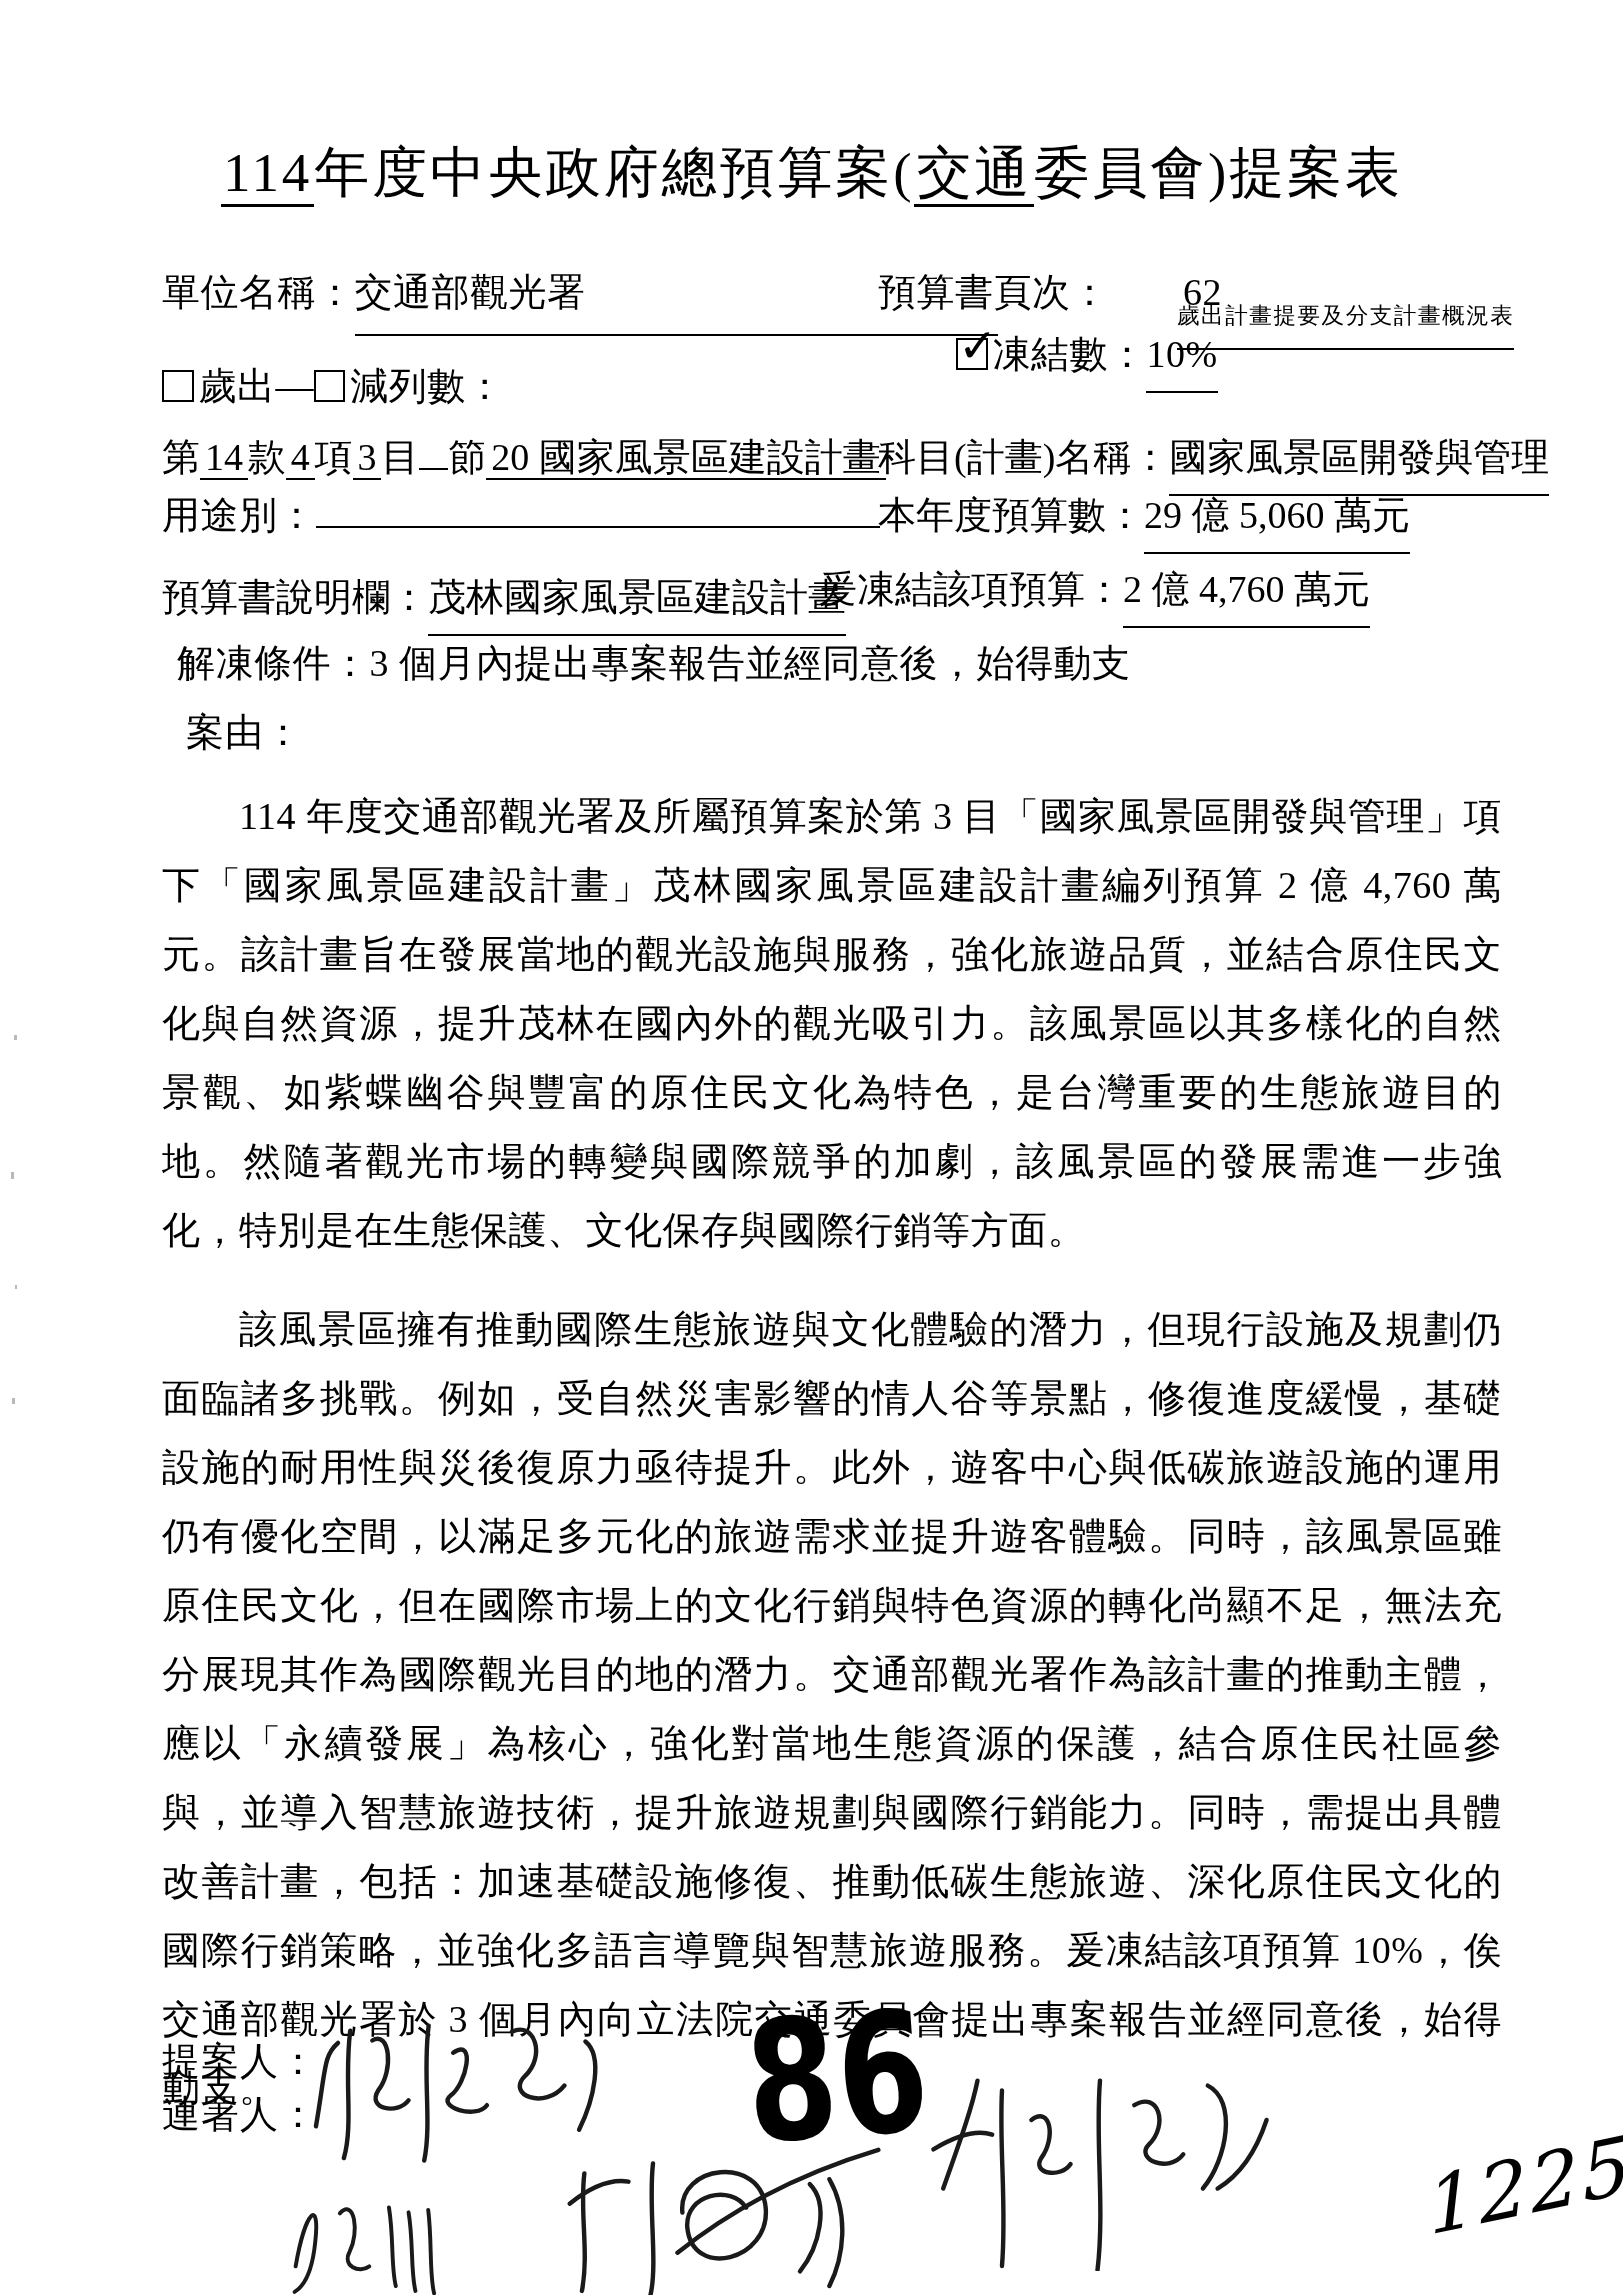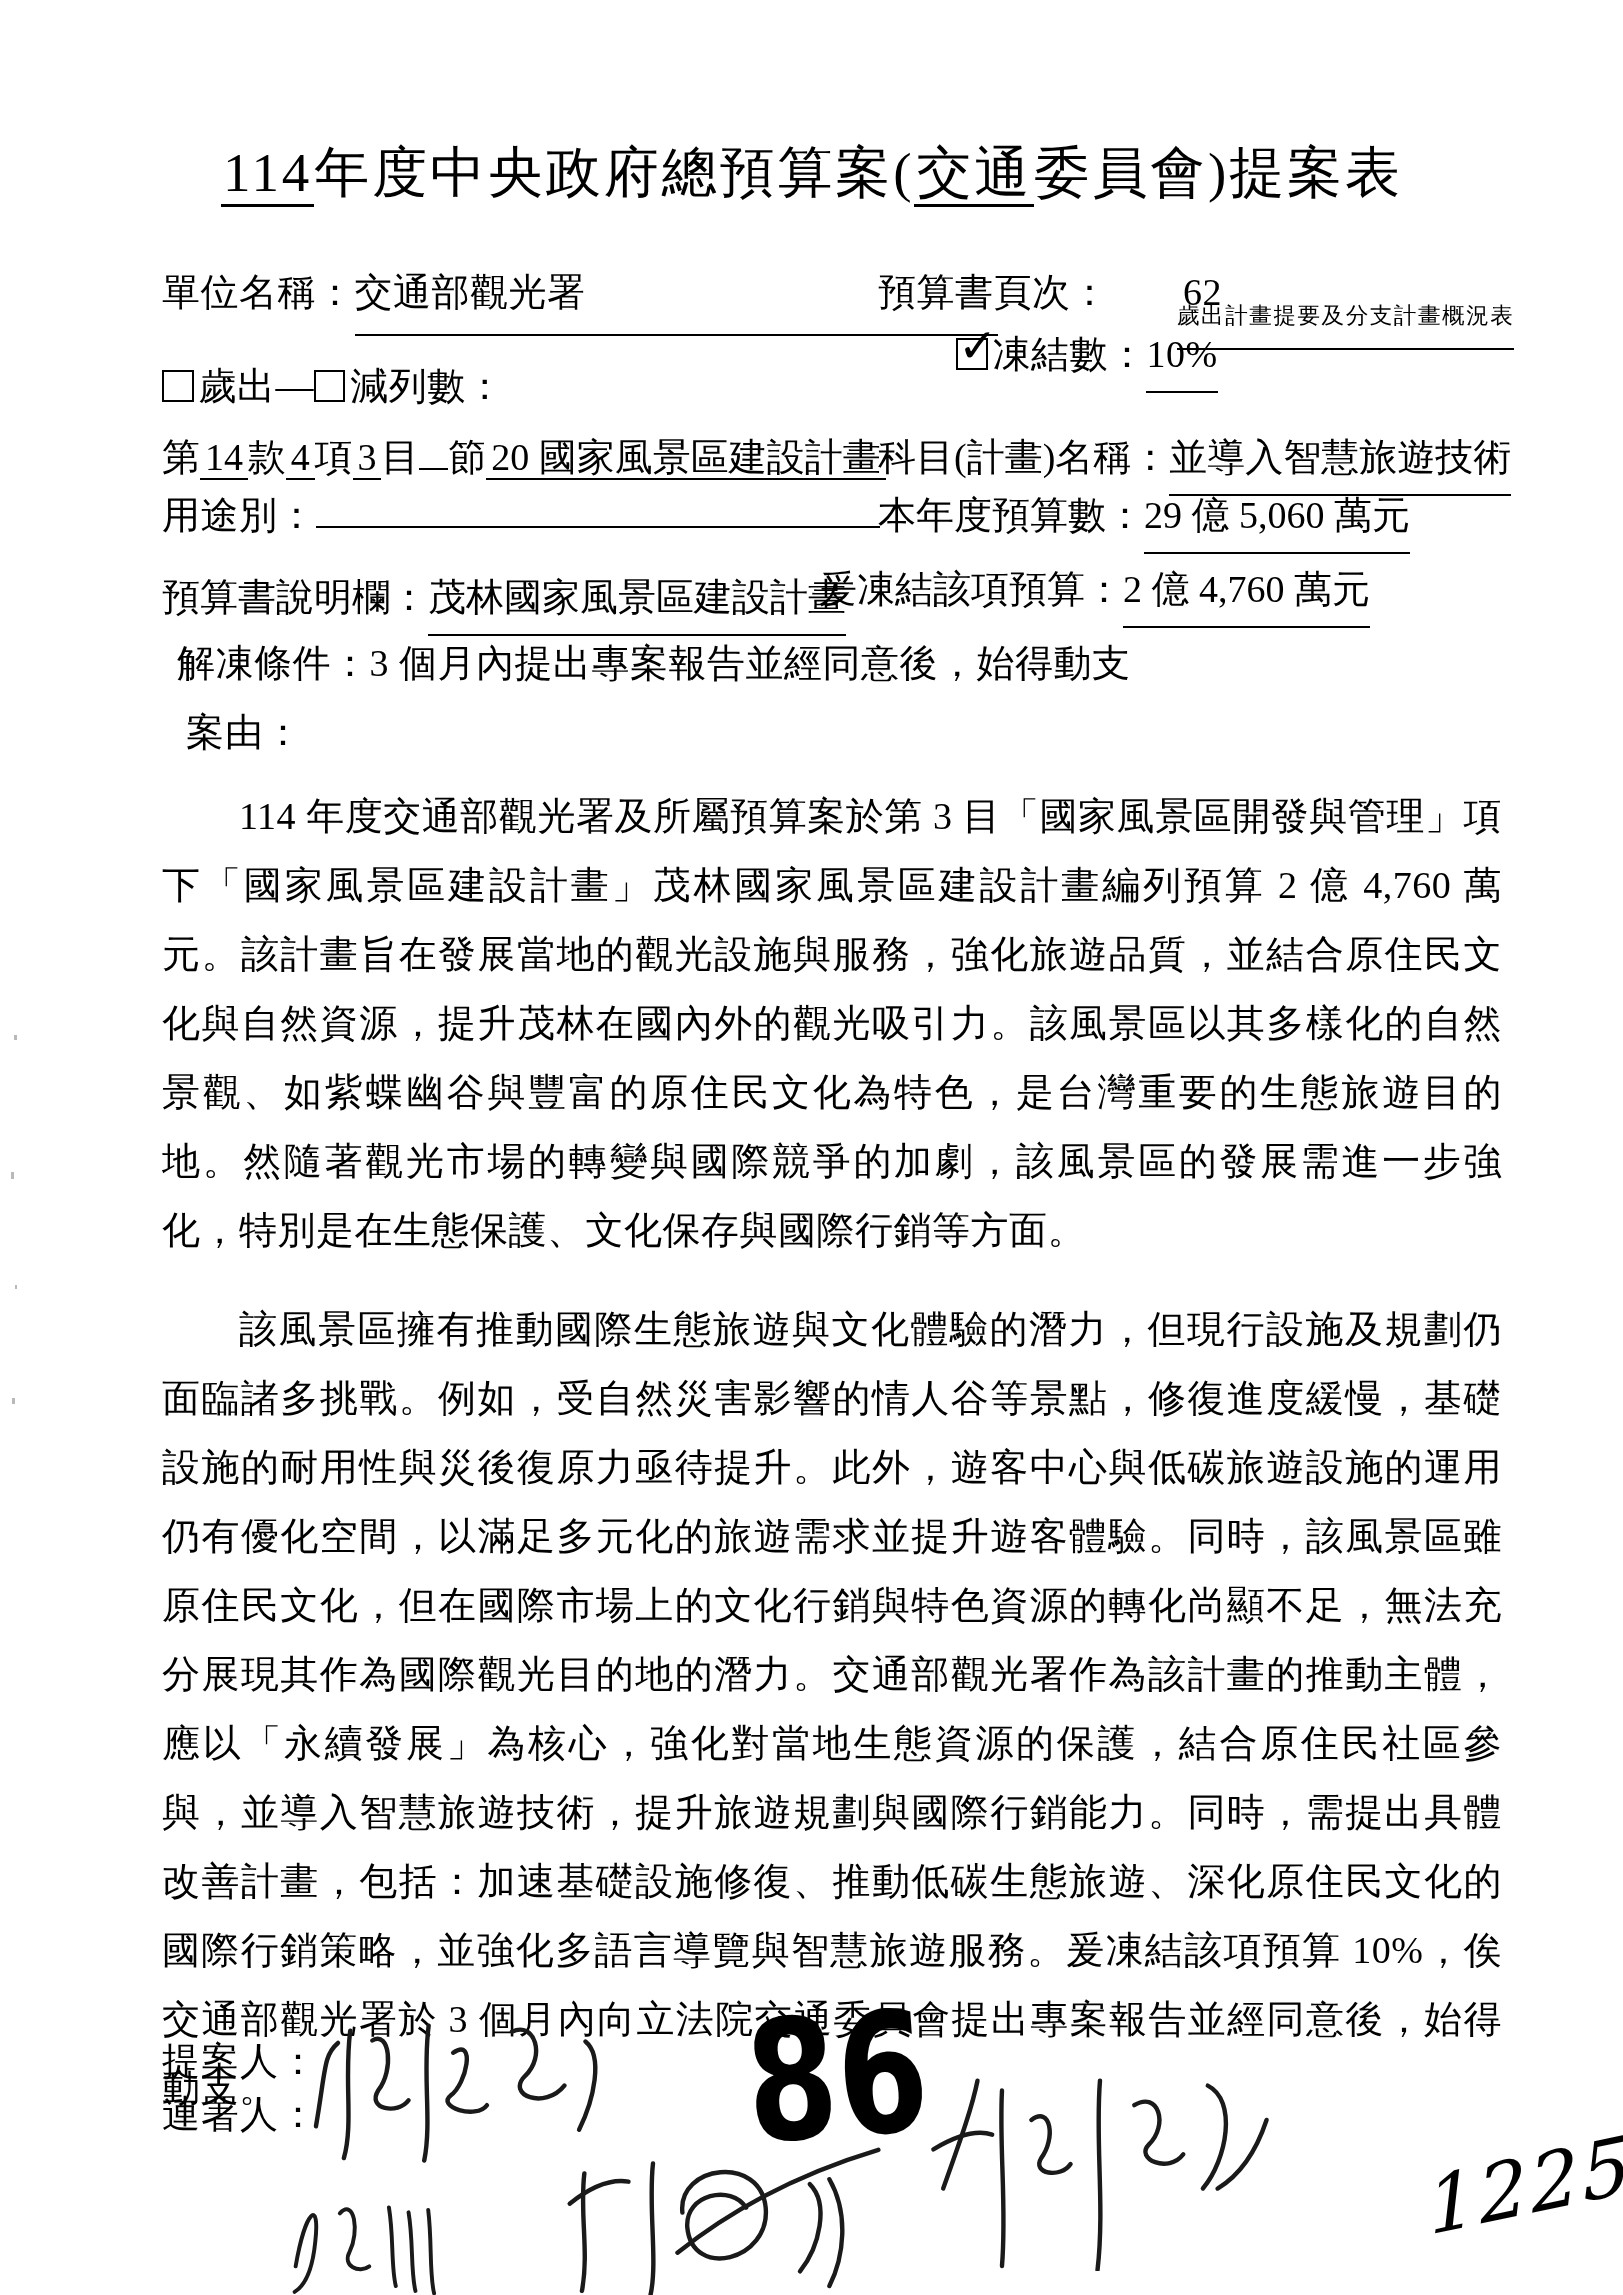--- a/index.html
+++ b/index.html
@@ -73,21 +73,21 @@
   <span class="cbox"></span><span>歲出</span><span>—</span><span class="cbox"></span><span>減列數：</span>
 </div>
 <div class="abs frow" style="top:329px;left:956px;">
   <span class="cbox"><span class="checkmark">✓</span></span><span>凍結數：</span><span class="u">10%</span>
 </div>
 
 <div class="abs frow" style="top:432px;left:162px;letter-spacing:0;">
   <span>第</span><span class="u num-sp">14</span><span>款</span><span class="u num-sp">4</span><span>項</span><span class="u num-sp">3</span><span>目</span><span class="u blank-short"></span><span>節</span><span class="u num-sp">20 國家風景區建設計畫</span>
 </div>
 <div class="abs frow" style="top:432px;left:878px;letter-spacing:0;">
-  <span>科目(計畫)名稱：</span><span class="u">並導入智慧旅遊技術</span>
+  <span>科目(計畫)名稱：</span><span class="u">國家風景區開發與管理</span>
 </div>
 
 <div class="abs frow" style="top:490px;left:162px;">
   <span>用途別：</span><span class="u blank-line"></span>
 </div>
 <div class="abs frow" style="top:490px;left:878px;letter-spacing:0;">
   <span>本年度預算數：</span><span class="u">29 億 5,060 萬元</span>
 </div>
 
 <div class="abs frow" style="top:564px;left:162px;letter-spacing:0;margin-top:8px;">

